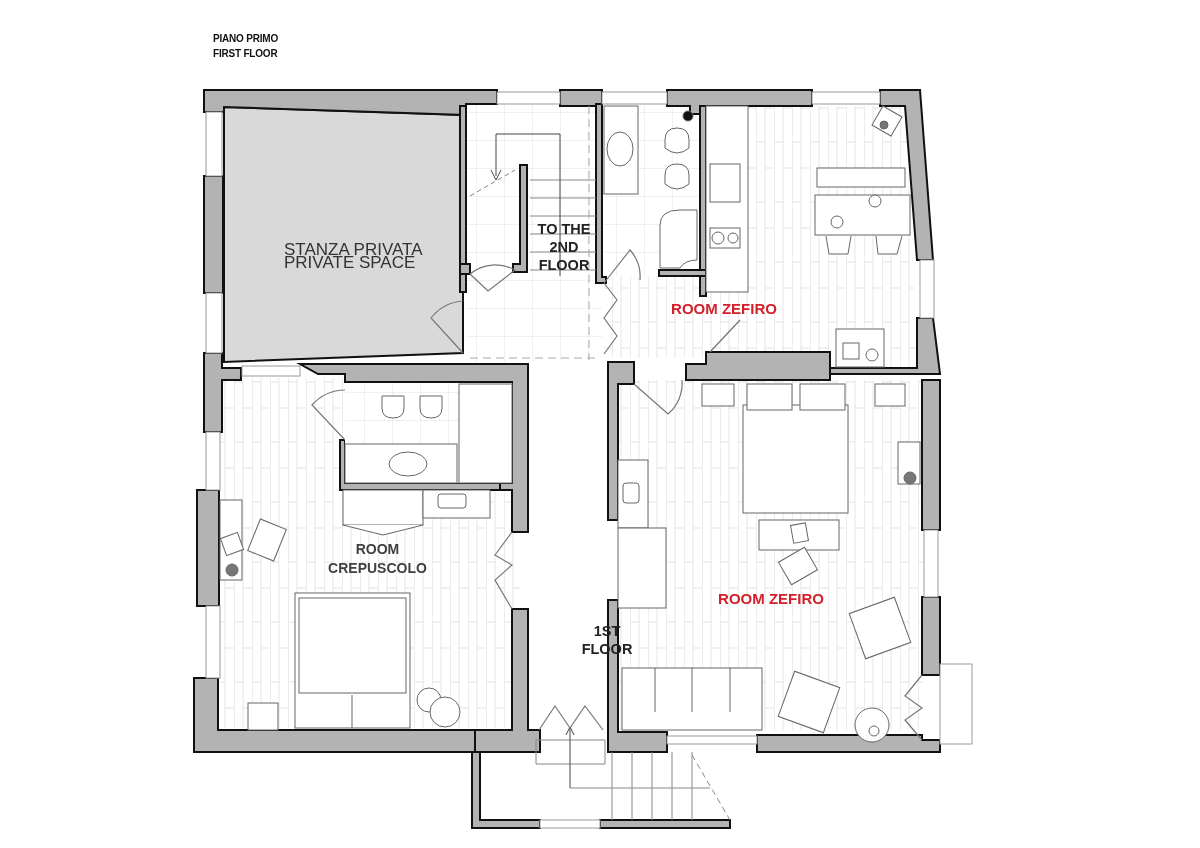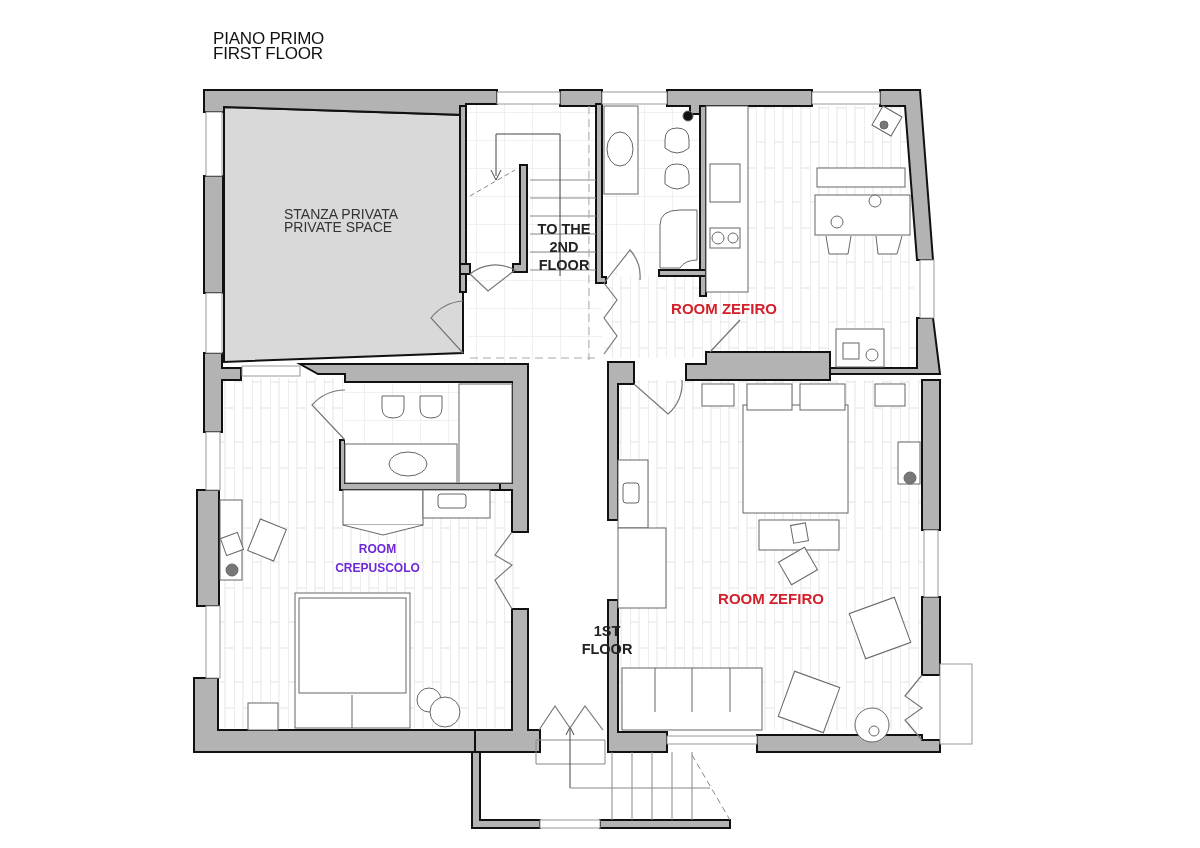--- a/index.html
+++ b/index.html
@@ -1,23 +1,23 @@
 <!DOCTYPE html>
 <html><head>
 <meta charset="utf-8">
 <style>
   html, body { margin:0; padding:0; background:#ffffff; }
   body { width:1200px; height:848px; position:relative; overflow:hidden; font-family:"Liberation Sans", sans-serif; }
-  .title { position:absolute; left:213px; top:31px; font-size:17px; font-weight:normal; color:#111; line-height:15px; letter-spacing:-0.2px; }
+  .title { position:absolute; left:213px; top:31px; font-size:10px; font-weight:bold; color:#111; line-height:15px; letter-spacing:-0.2px; }
   svg { position:absolute; left:0; top:0; }
   .lbl { position:absolute; font-weight:bold; text-align:center; line-height:19px; }
   .lbl-dark { color:#222; font-size:14.5px; line-height:18px; }
   .lbl-red { color:#d3202a; font-size:15px; }
-  .lbl-blue { color:#6d28d9; font-size:12px; }
-  .lbl-small { color:#333; font-size:14px; font-weight:normal; line-height:13px; text-align:left; }
+  .lbl-blue { color:#404040; font-size:14px; }
+  .lbl-small { color:#333; font-size:17px; font-weight:normal; line-height:13px; text-align:left;margin-top:35px; }
 </style>
 </head>
 <body>
 
 <div class="title">
   <div>PIANO PRIMO</div>
   <div>FIRST FLOOR</div>
 </div>
 
 <svg width="1200" height="848" viewBox="0 0 1200 848">

